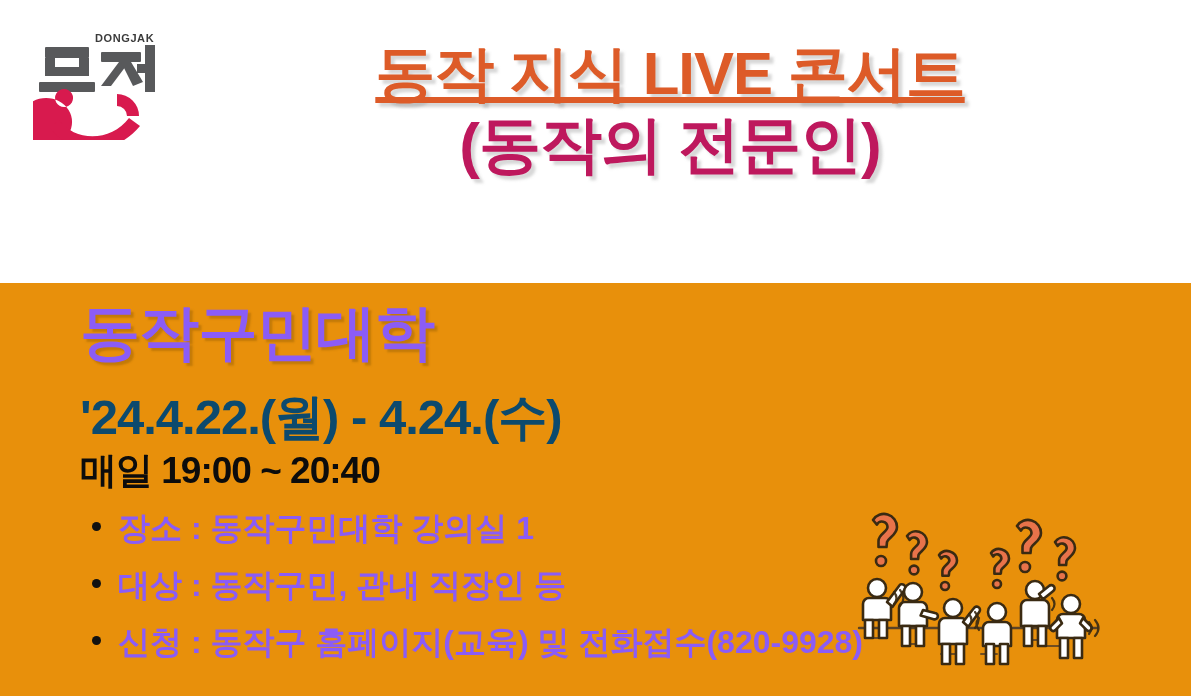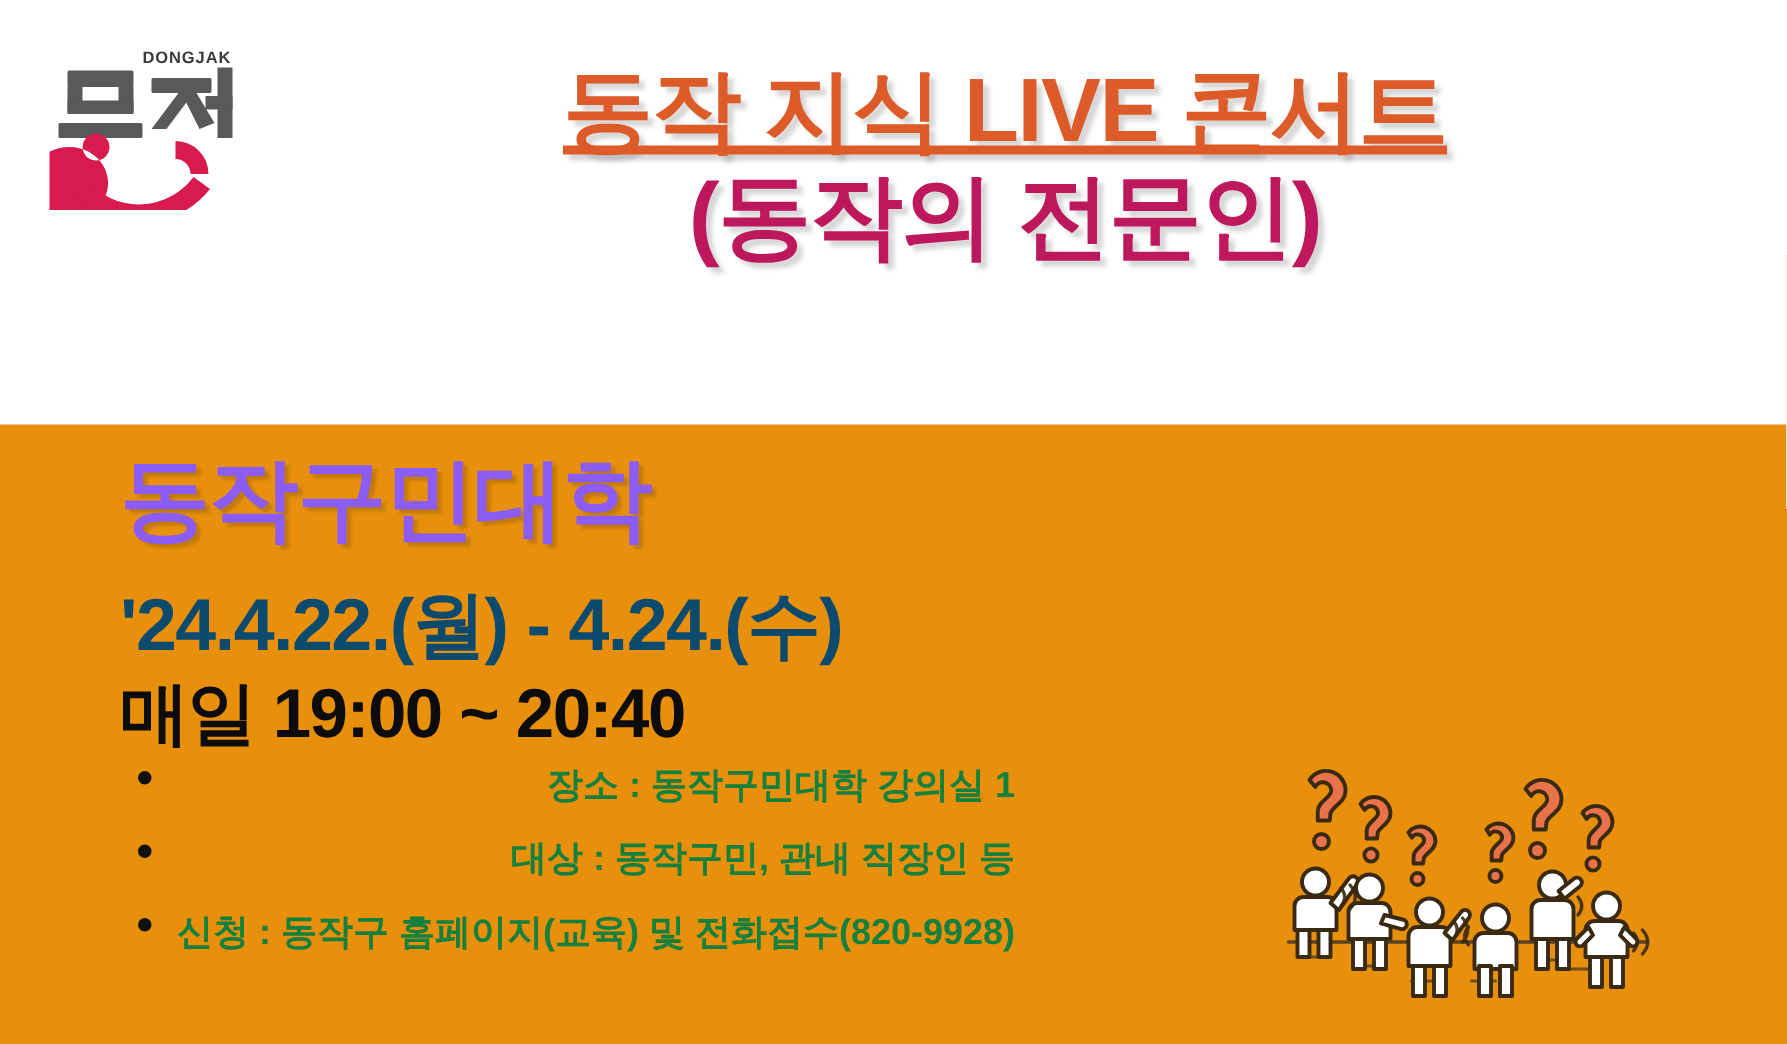--- a/index.html
+++ b/index.html
@@ -101,46 +101,45 @@
     letter-spacing: -1px;
     color: #0c4a6e;
     line-height: 1;
     white-space: nowrap;
   }
 
   .time-line {
     position: absolute;
     left: 80px;
     top: 452px;
-    font-size: 46px;
+    font-size: 37px;
     font-weight: 900;
     letter-spacing: -1px;
     color: #0c0c0c;
     line-height: 1;
     white-space: nowrap;
   }
 
   .bullet-list {
     position: absolute;
     left: 92px;
     top: 512px;
     margin: 0;
     padding: 0;
     list-style: none;
   }
   .bullet-item {
     display: flex;
     align-items: baseline;
-    font-size: 24px;
+    font-size: 32px;
     font-weight: 700;
-    color: #15803d;
+    color: #8b5cf6;
     line-height: 1;
     margin-bottom: 25px;
     white-space: nowrap;
-    justify-content: space-between;
   }
   .bullet-dot {
     display: inline-block;
     width: 9px;
     height: 9px;
     border-radius: 50%;
     background: #111111;
     margin-right: 17px;
     flex: none;
     position: relative;

